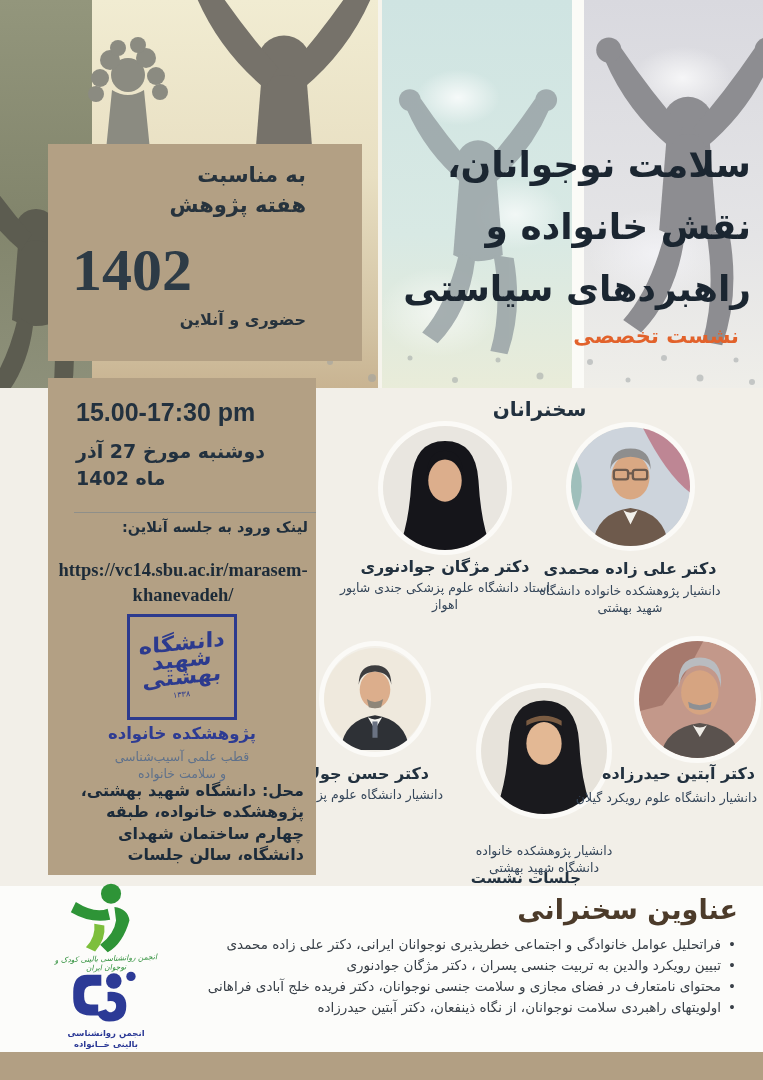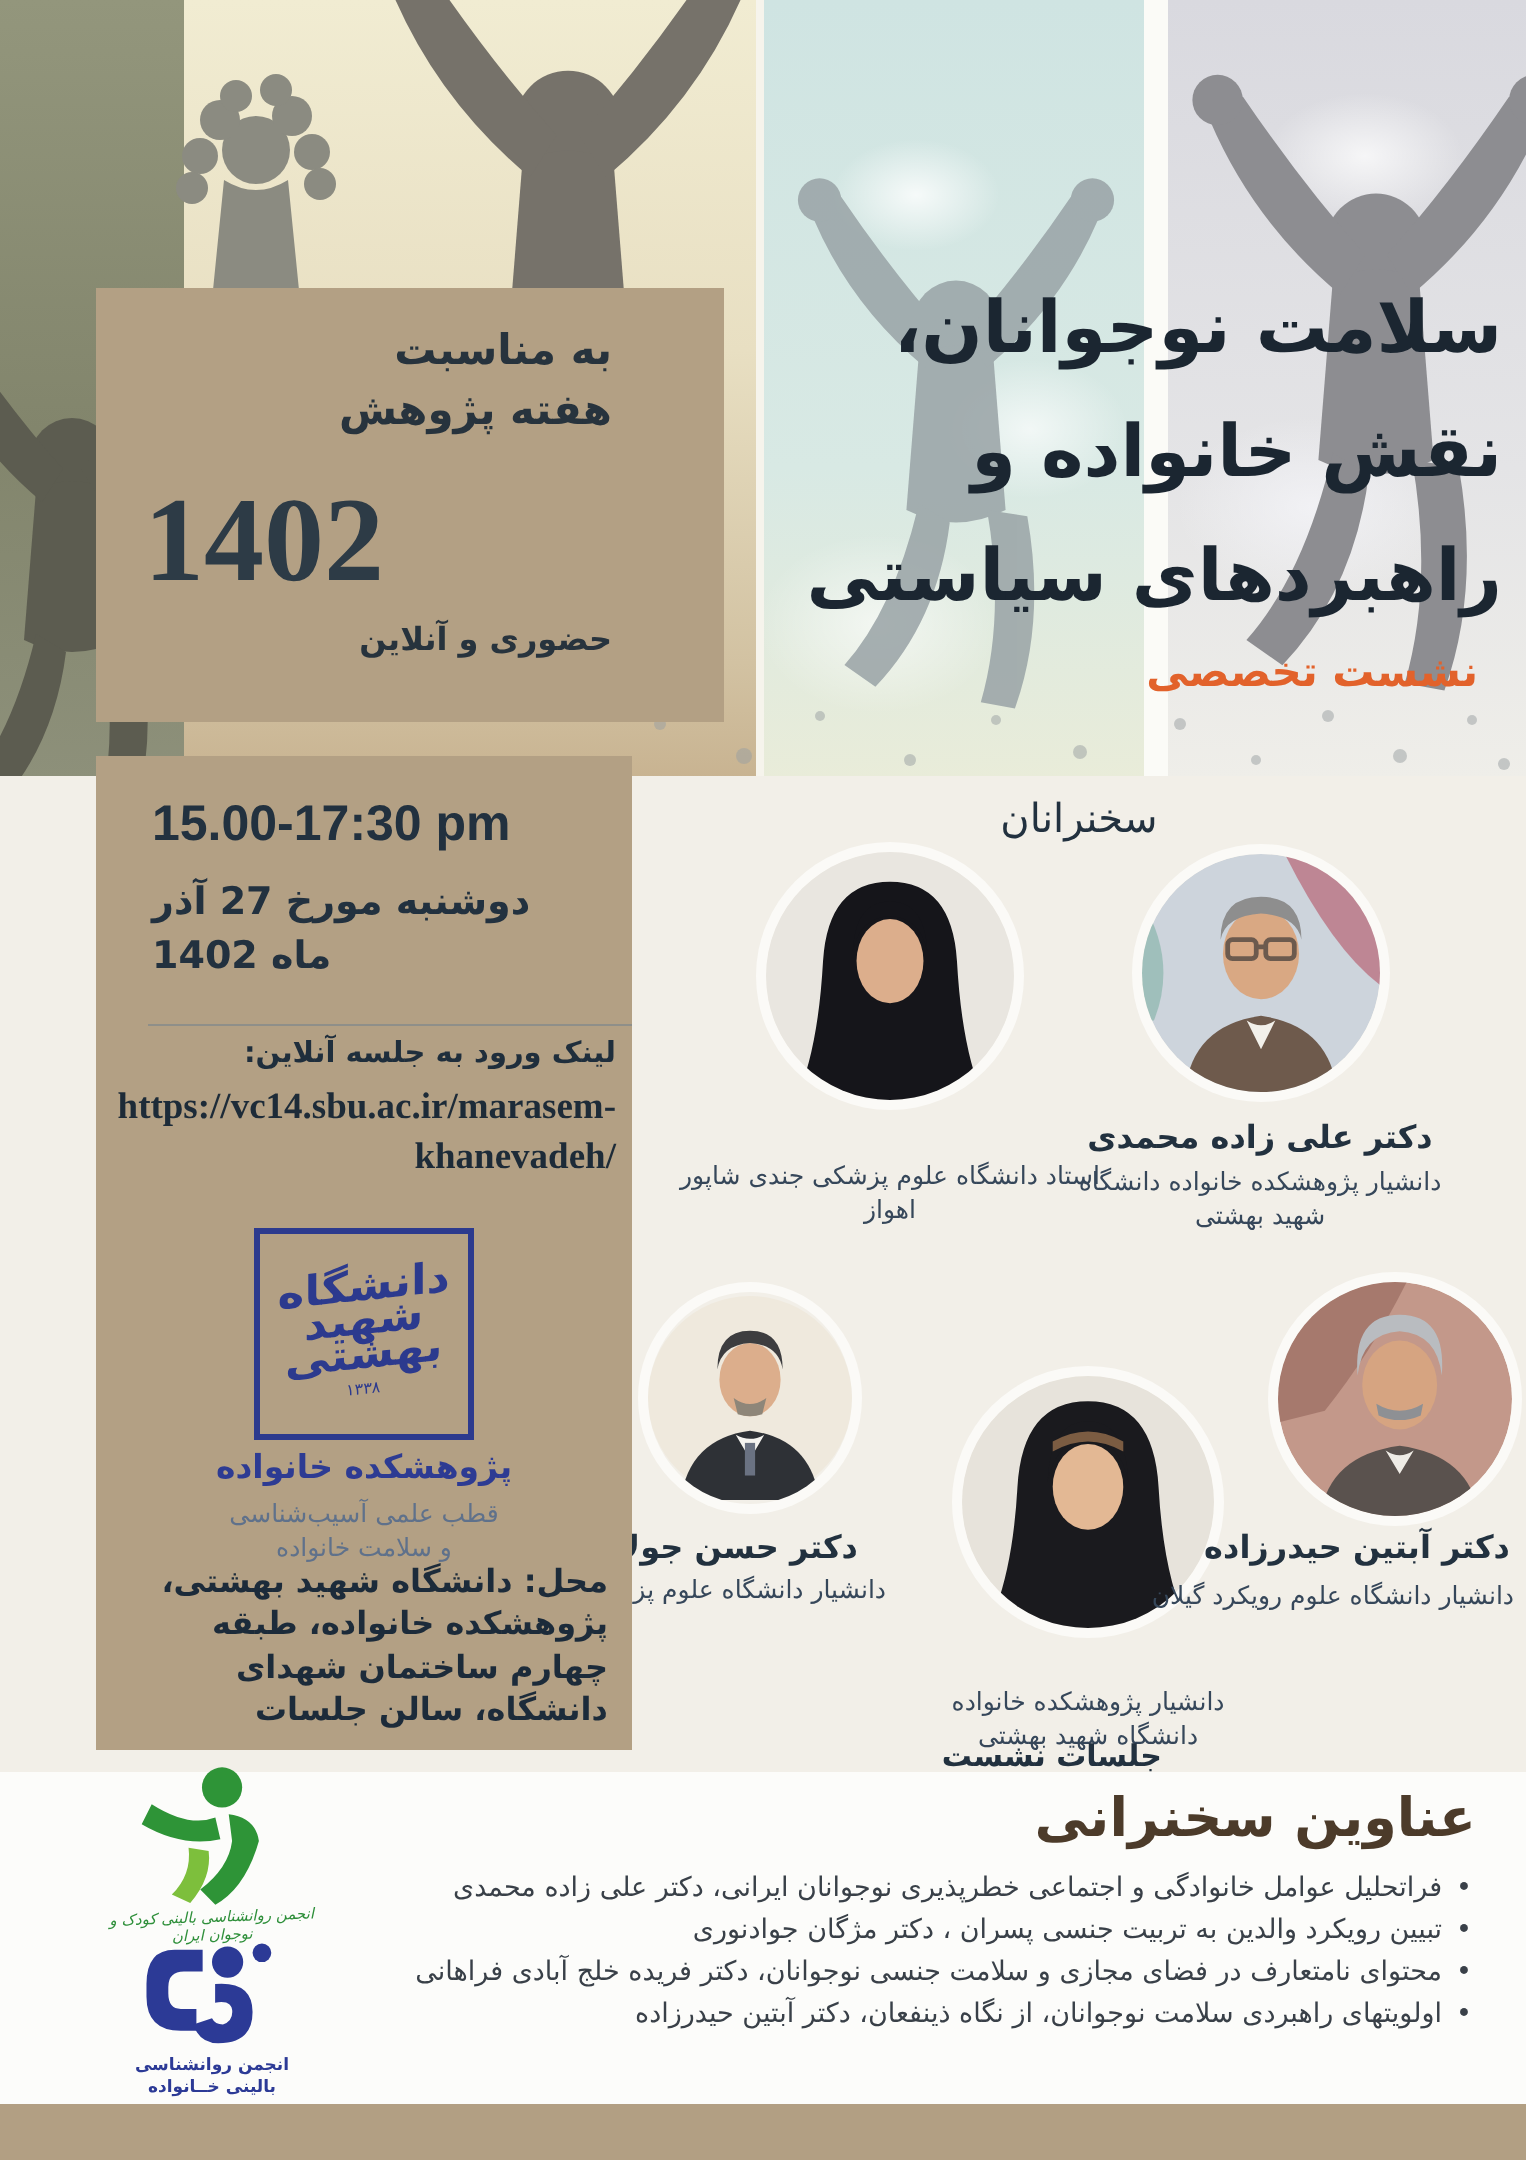--- a/index.html
+++ b/index.html
@@ -33,39 +33,39 @@
   
   .topbox{left:48px;top:144px;width:314px;height:217px;background:#b3a084;color:#27333d;}
   .occasion{position:absolute;right:56px;top:16px;text-align:right;font-weight:bold;
     font-size:21px;line-height:1.45;}
   .bigyear{position:absolute;left:24px;top:92px;font-family:"Liberation Serif",serif;
     font-weight:bold;font-size:60px;color:#2d3b46;}
   .mode{position:absolute;right:56px;top:166px;font-weight:bold;font-size:16px;}
 
   
   .creambg{left:0;top:388px;width:763px;height:498px;background:#f2efe8;}
-  .spk-head{left:316px;top:397px;width:447px;text-align:center;font-weight:normal;
+  .spk-head{left:316px;top:397px;width:447px;text-align:center;font-weight:bold;
     font-size:20px;color:#22313f;}
   .avatar{border-radius:50%;overflow:hidden;box-shadow:0 0 0 5px #fbfaf7;}
   .avatar svg{display:block;width:100%;height:100%;}
   .spk-name{font-weight:bold;font-size:16px;color:#22313f;text-align:center;}
   .spk-aff{font-size:12.5px;color:#36475a;text-align:center;line-height:1.35;}
   .spk-role{font-weight:bold;font-size:15px;color:#22313f;text-align:center;}
   .cx{transform:translateX(50%);} 
   .nowrap{white-space:nowrap;}
 
   
   .sidebar{left:48px;top:378px;width:268px;height:497px;background:#b3a084;color:#1f2e3c;}
   .sb-time{position:absolute;left:28px;top:20px;direction:ltr;
     font-family:Liberation Sans, sans-serif;font-weight:bold;font-size:25px;color:#22313f;}
   .sb-date{position:absolute;left:28px;top:60px;width:215px;direction:rtl;text-align:left;
     font-weight:bold;font-size:19px;line-height:1.4;color:#22313f;}
   .sb-divider{position:absolute;left:26px;right:0;top:134px;border-top:1.5px solid #8f8f89;}
   .sb-linklabel{position:absolute;right:8px;top:141px;font-weight:bold;font-size:14.5px;}
-  .sb-url{position:absolute;left:10px;top:164px;width:250px;direction:ltr;text-align:right;
+  .sb-url{position:absolute;left:10px;top:180px;width:250px;direction:ltr;text-align:center;
     font-family:"Liberation Serif",serif;font-weight:bold;font-size:18.5px;line-height:1.35;
     word-break:break-all;color:#1d2b38;text-decoration:none;}
   .sbu{position:absolute;left:79px;top:236px;width:104px;height:100px;border:3px solid #2c3a8e;
     display:flex;flex-direction:column;align-items:center;justify-content:center;}
   .sbu-cal{color:#2c3a8e;font-weight:bold;font-size:21px;line-height:0.82;text-align:center;
     transform:skewY(-6deg) scaleX(1.08);letter-spacing:-1px;}
   .sbu-year{color:#2c3a8e;font-size:8px;margin-top:3px;transform:skewY(-6deg);}
   .sb-caption{position:absolute;left:0;right:0;top:346px;text-align:center;font-weight:bold;
     font-size:16.5px;color:#2d3b93;}
   .sb-sub{position:absolute;left:0;right:0;text-align:center;font-size:12.5px;color:#5f718b;}
@@ -174,20 +174,21 @@
   <div class="abs spk-head">سخنرانان</div>
 
   <div class="abs avatar" style="left:383px;top:426px;width:124px;height:124px">
     <svg viewBox="0 0 100 100">
         <circle cx="50" cy="50" r="50" fill="#e9e6e0"></circle>
       <path d="M50,12 Q25,12 23,44 Q21,80 12,100 L88,100 Q79,80 77,44 Q75,12 50,12Z" fill="#15151a"></path>
       <ellipse cx="50" cy="44" rx="13.5" ry="17" fill="#dcae8c"></ellipse>
       <path d="M50,20 Q36,20 35,40 Q38,26 50,26 Q62,26 65,40 Q64,20 50,20Z" fill="#15151a"></path>
       </svg>
   </div>
+  <div class="abs spk-name cx" style="right:318px;top:557px;width:230px">دکتر مژگان جوادنوری</div>
   <div class="abs spk-aff cx" style="right:318px;top:580px;width:215px">استاد دانشگاه علوم پزشکی جندی شاپور اهواز</div>
 
   <div class="abs avatar" style="left:571px;top:427px;width:119px;height:119px">
     <svg viewBox="0 0 100 100">
         <circle cx="50" cy="50" r="50" fill="#cdd4dc"></circle>
       <path d="M60,0 L100,0 L100,55 Q80,40 60,0Z" fill="#b2455a" opacity="0.55"></path>
       <path d="M0,20 Q15,45 5,70 L0,70Z" fill="#5aa08a" opacity="0.4"></path>
       <ellipse cx="50" cy="42" rx="16" ry="19" fill="#d9a883"></ellipse>
       <path d="M33,36 Q33,18 50,18 Q67,18 67,36 Q65,26 50,25 Q35,26 33,36Z" fill="#8e8e8e"></path>
       <path d="M18,100 Q21,72 50,68 Q79,72 82,100Z" fill="#6e5a4c"></path>

